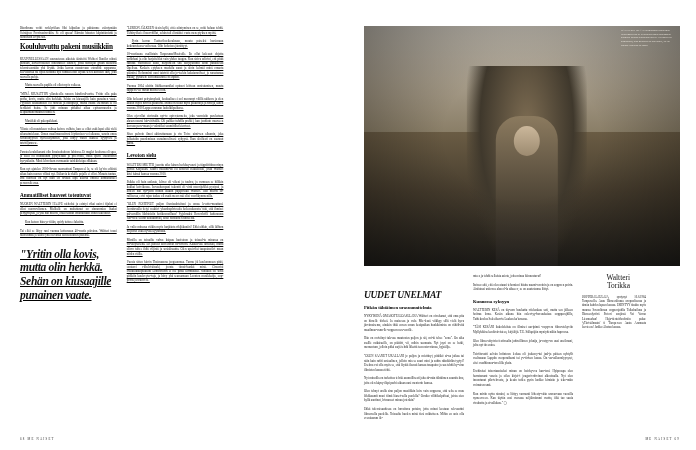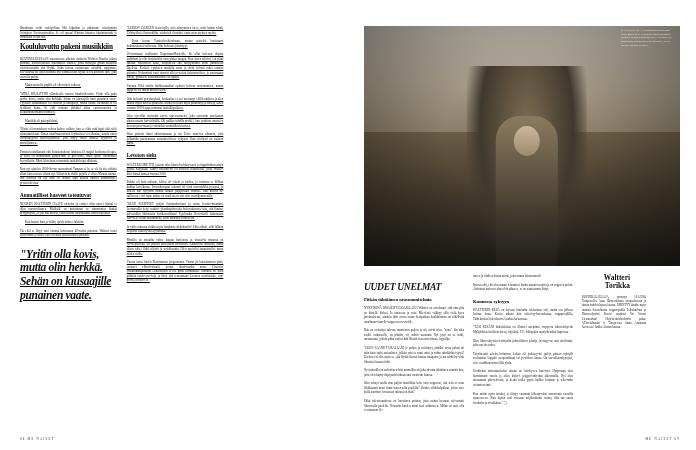--- a/index.html
+++ b/index.html
@@ -83,27 +83,27 @@
   }
 
   
   .right-body{display:flex;gap:9px;margin-top:8px;}
   .rcol{width:100px;}
   .rcol.narrow{width:64px;}
   .rcol p{
     margin:0 0 4px 0;font-size:3.05px;line-height:1.5;text-align:justify;color:#1a1a1a;
   }
   h2.rhead{
-    font-size:9.5px;font-style:italic;font-weight:bold;margin:8px 0 5px 0;color:#111;
+    font-size:9.5px;font-style:italic;font-weight:bold;margin:16px 0 5px 0;color:#111;
     letter-spacing:-0.3px;
   }
   h3.rsub{font-size:4.6px;font-weight:bold;margin:0 0 4px 0;color:#000;}
   h3.rsub.mt{margin-top:7px;}
   .side-title{
-    font-size:7.4px;font-weight:bold;line-height:1.05;margin:0 16px 5px 0;color:#111;
+    font-size:7.4px;font-weight:normal;line-height:1.05;margin:0 16px 5px 0;color:#111;
     text-align:right;
   }
   .side-body p{font-size:2.95px;line-height:1.5;text-align:justify;margin:0 0 4px 0;color:#1a1a1a;}
 </style>
 </head>
 <body>
 
 <div class="spread">
 
   <div class="page page-left">

